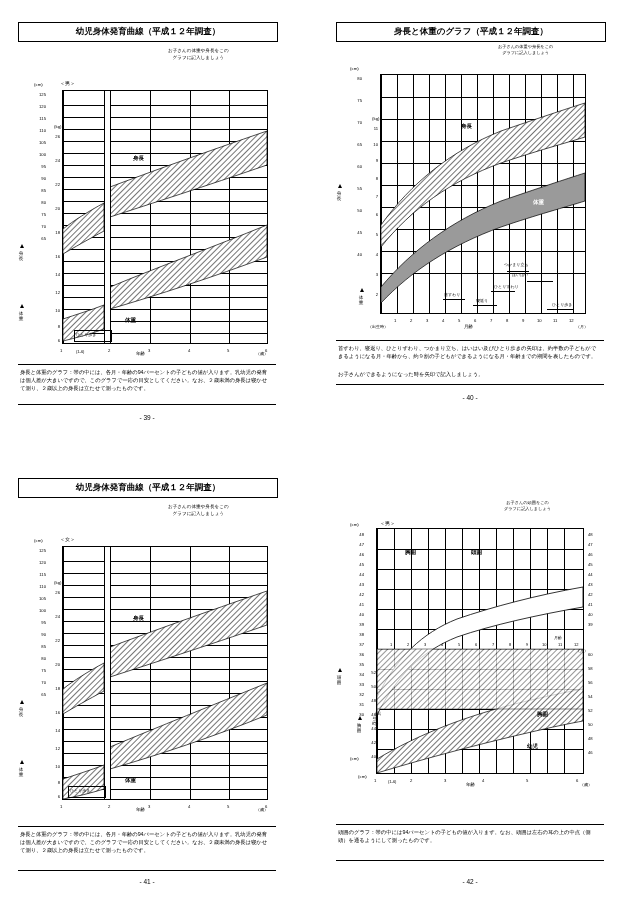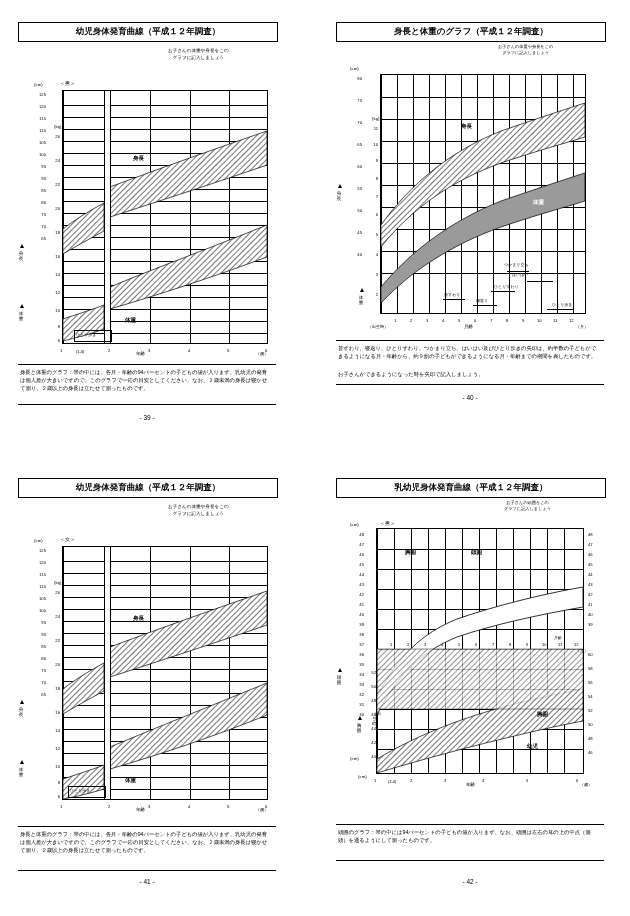--- a/index.html
+++ b/index.html
@@ -380,21 +380,20 @@
   </div>
 
   <div class="hline" style="left:0;top:348px;width:258px;"></div>
   <div class="note-box" style="position:absolute;left:2px;top:352px;width:252px;">身長と体重のグラフ：帯の中には、各月・年齢の94パーセントの子どもの値が入ります。乳幼児の発育は個人差が大きいですので、このグラフで一応の目安としてください。なお、２歳未満の身長は寝かせて測り、２歳以上の身長は立たせて測ったものです。</div>
   <div class="hline" style="left:0;top:392px;width:258px;"></div>
   <div class="pageno" style="position:absolute;left:0;top:400px;width:258px;">- 41 -</div>
 </div>
 
 <div class="page" style="left:336px;top:478px;width:284px;height:420px;">
 
-  <div class="panel-title" style="width:268px;left:0;top:0;">乳幼児身体発育曲線（平成１２年調査）</div>
 
   <div class="cap-top" style="left:168px;top:22px;font-size:4.2px;">
     <span>お子さんの頭囲をこの</span><br>
     <span>グラフに記入しましょう</span>
   </div>
 
   <div class="chart" style="position:absolute;left:0;top:38px;width:268px;height:300px;">
     <div class="axis-unit" style="left:14px;top:6px;">(cm)</div>
     <div class="ann sm" style="left:44px;top:4px;font-size:5px;">＜男＞</div>
     <div class="axis-unit" style="left:14px;top:240px;">(cm)</div>

